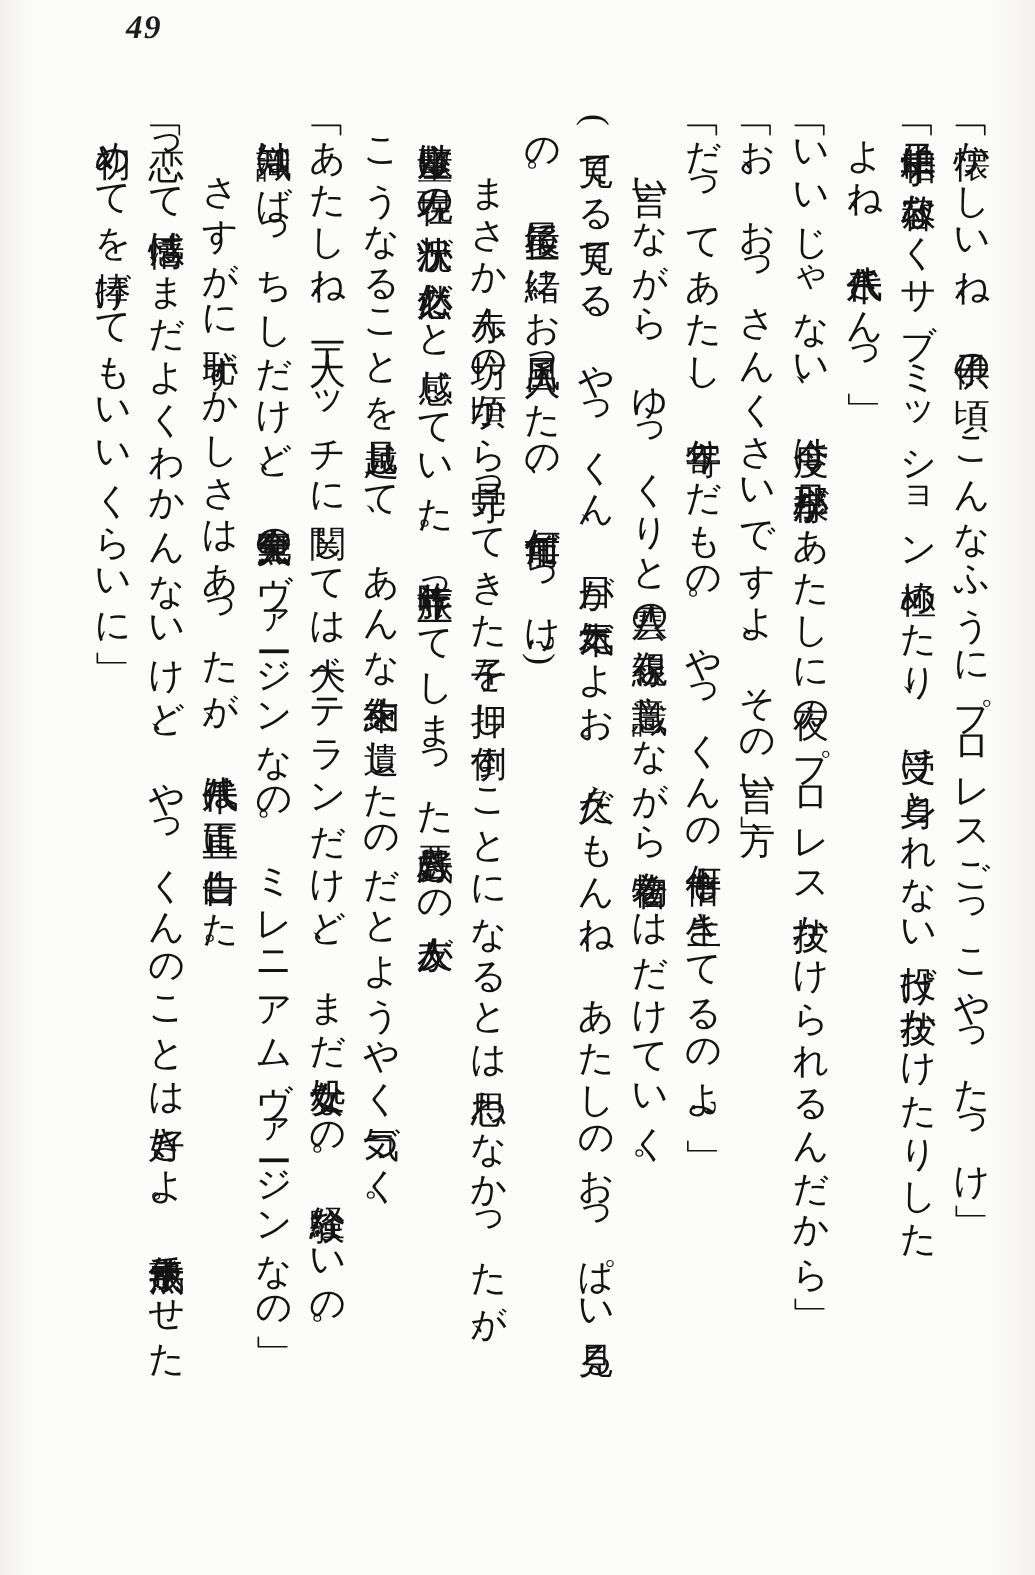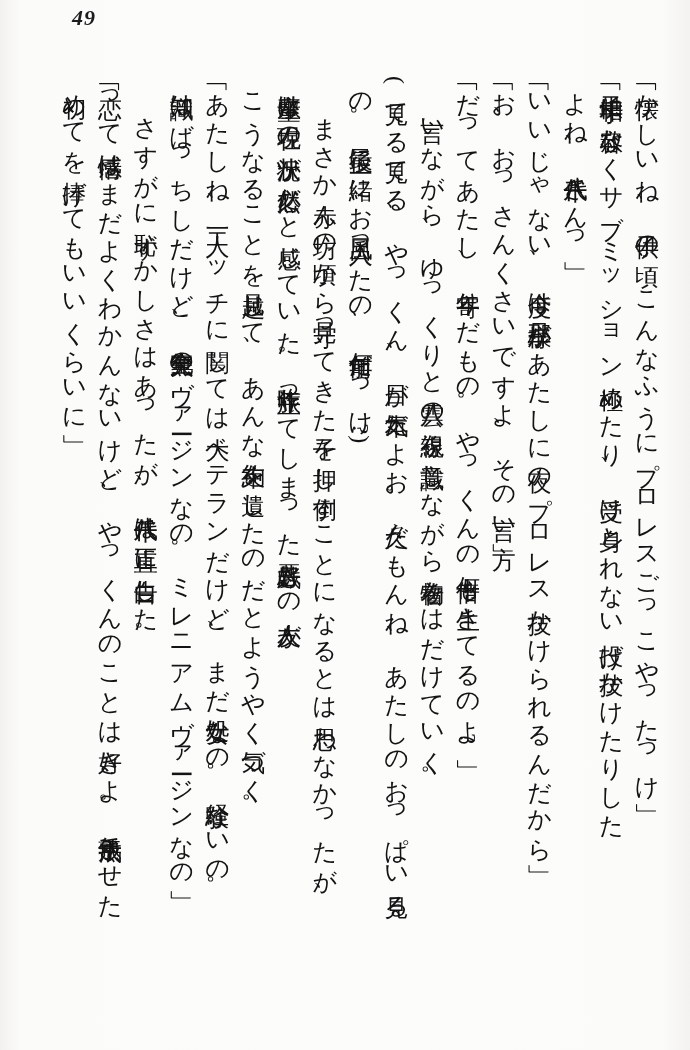--- a/index.html
+++ b/index.html
@@ -14,21 +14,21 @@
   }
   .page {
     position: relative;
     width: 690px;
     height: 1050px;
     background: linear-gradient(90deg, #f2f1ef 0%, #fbfbfa 3%, #fcfcfb 50%, #fbfbfa 96%, #f3f2f0 100%);
   }
   .pagenum {
     position: absolute;
     top: 5px;
-    left: 72px;
+    left: 84px;
     font-family: "Liberation Serif", "DejaVu Serif", serif;
     font-style: italic;
     font-weight: bold;
     font-size: 22px;
     color: #1c1c1c;
     letter-spacing: 1px;
   }
   .text-block {
     position: absolute;
     top: 76px;

